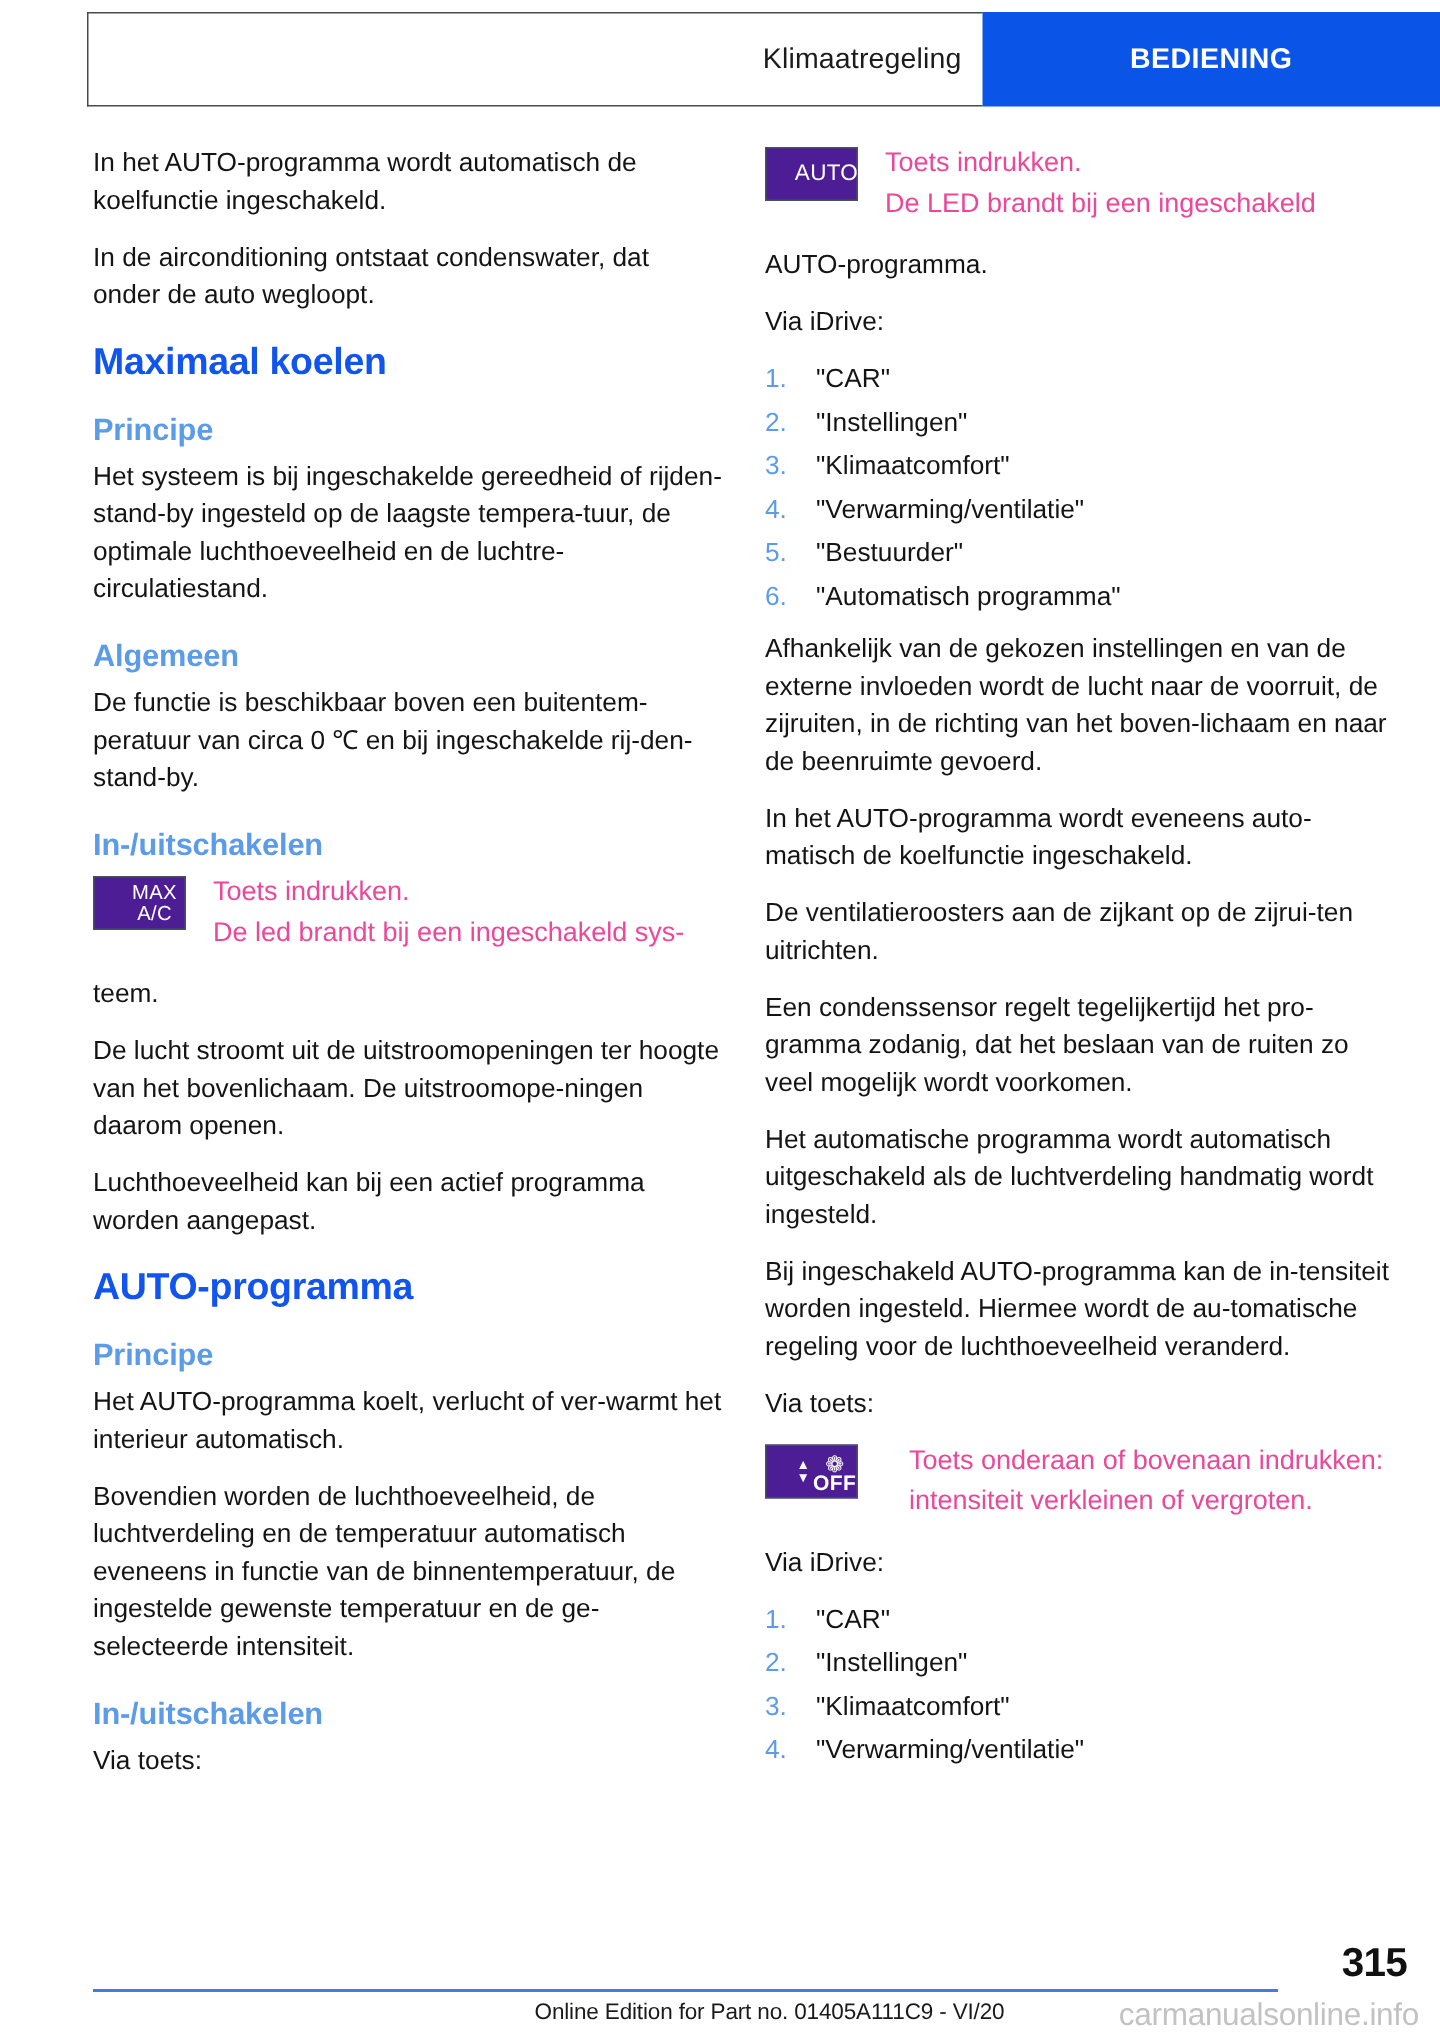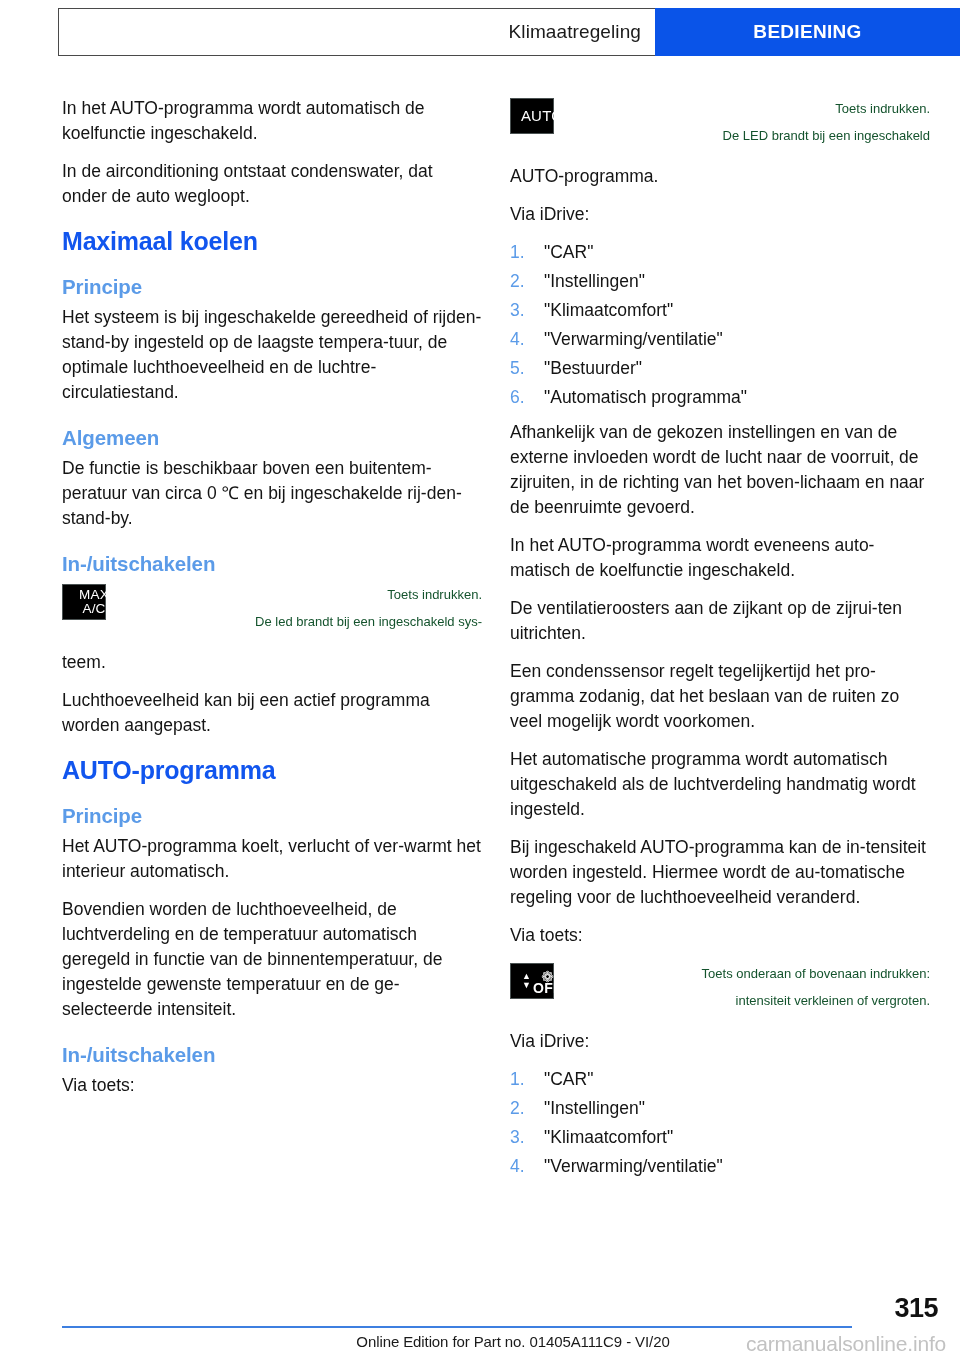--- a/index.html
+++ b/index.html
@@ -15,21 +15,21 @@
     color: #111111;
     overflow: hidden;
   }
 
   
   .page-header {
     position: absolute;
     top: 8px;
     left: 58px;
     right: 0px;
-    height: 48px;
+    height: 63px;
     display: flex;
     align-items: stretch;
   }
   .header-chapter-box {
     flex: 1 1 auto;
     border: 1px solid #4a4a4a;
     border-right: none;
     background: #ffffff;
     display: flex;
     align-items: center;
@@ -101,23 +101,23 @@
   
   .icon-row {
     position: relative;
     min-height: 46px;
     margin: 0 0 4px 0;
   }
   .btn-icon {
     position: absolute;
     left: 0;
     top: 2px;
-    width: 44px;
+    width: 62px;
     height: 36px;
-    background: #000000;
+    background: #4c1d95;
     border: 1px solid #4a5252;
     box-sizing: border-box;
     display: flex;
     flex-direction: column;
     align-items: center;
     justify-content: center;
     color: #ffffff;
     padding-left: 20px;
   }
   .btn-icon .l1 {
@@ -152,24 +152,23 @@
     flex-direction: column;
     align-items: center;
     line-height: 10px;
   }
   .fan-glyph { font-size: 15px; line-height: 14px; }
   .fan-off { font-size: 14px; line-height: 9px; letter-spacing: 0.3px; font-weight: bold;}
 
   .icon-row .first-line,
   .icon-row .second-line {
     margin-left: 80px;
-    font-size: 13px;
+    font-size: 18px;
     line-height: 25px;
-    color: #14532d;
-    text-align: right;
+    color: #ec4899;
   }
   .icon-row .second-line { margin-top: 2px; }
   .icon-row-runover {
     margin: 16px 0 13px 0;
     font-size: 17.5px;
     line-height: 25px;
     color: #141414;
   }
   .icon-row.two-line-right .first-line { margin-left: 96px; }
   .icon-row.two-line-right .second-line { margin-left: 96px; }
@@ -266,27 +265,28 @@
     <div class="icon-row">
       <div class="btn-icon">
         <span class="l1">MAX</span>
         <span class="l2">A/C</span>
       </div>
       <div class="first-line">Toets indrukken.</div>
       <div class="second-line">De led brandt bij een ingeschakeld sys‐</div>
     </div>
     <p class="icon-row-runover">teem.</p>
 
+    <p class="body">De lucht stroomt uit de uitstroomopeningen ter hoogte van het bovenlichaam. De uitstroomope‐ningen daarom openen.</p>
     <p class="body">Luchthoeveelheid kan bij een actief programma worden aangepast.</p>
 
     <h1 class="title">AUTO-programma</h1>
 
     <h2 class="subtitle first">Principe</h2>
     <p class="body">Het AUTO-programma koelt, verlucht of ver‐warmt het interieur automatisch.</p>
-    <p class="body">Bovendien worden de luchthoeveelheid, de luchtverdeling en de temperatuur automatisch geregeld in functie van de binnentemperatuur, de ingestelde gewenste temperatuur en de ge‐selecteerde intensiteit.</p>
+    <p class="body">Bovendien worden de luchthoeveelheid, de luchtverdeling en de temperatuur automatisch eveneens in functie van de binnentemperatuur, de ingestelde gewenste temperatuur en de ge‐selecteerde intensiteit.</p>
 
     <h2 class="subtitle">In-/uitschakelen</h2>
     <p class="body">Via toets:</p>
 
   </div>
 
   <div class="col col-right">
 
     <div class="icon-row">
       <div class="btn-icon single">

